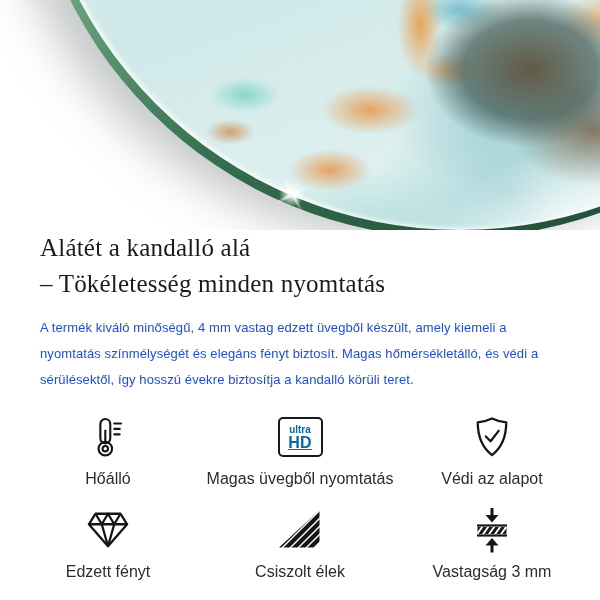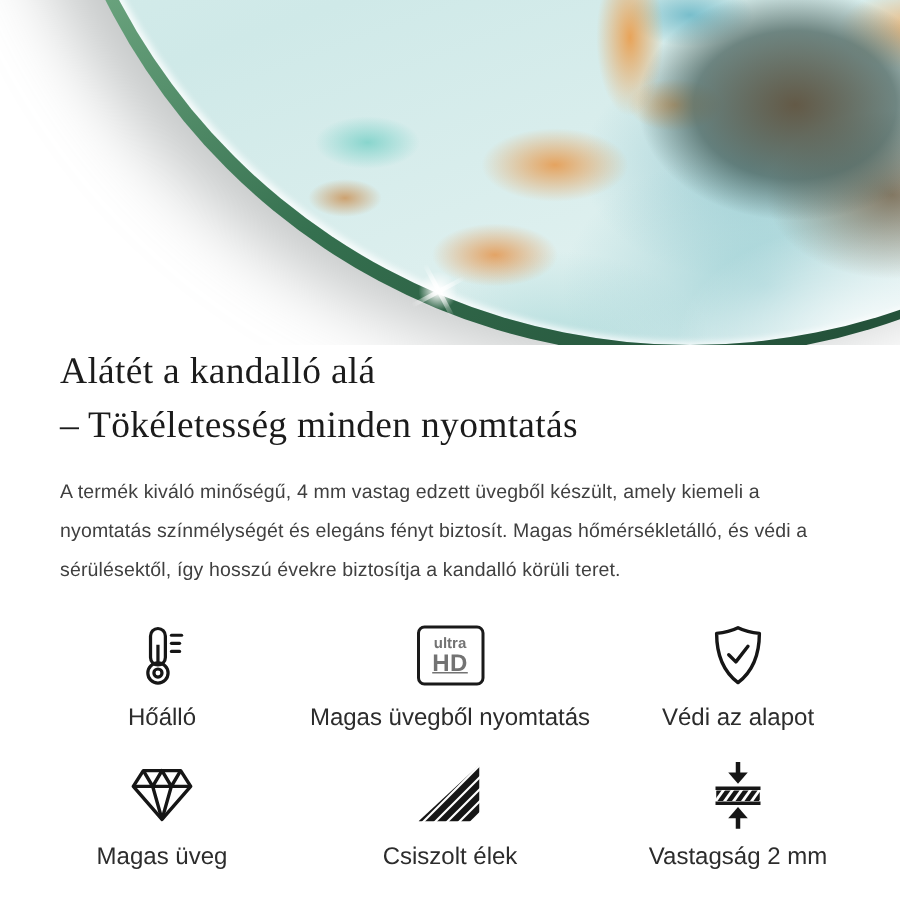--- a/index.html
+++ b/index.html
@@ -62,37 +62,37 @@
   }
 
   
   .content { padding: 0; }
   h1 {
     font-family: "Liberation Serif", "DejaVu Serif", serif;
     font-weight: 400; font-size: 25px; line-height: 36px;
     color: #1b1b1b; margin: 0 40px 0 40px; letter-spacing: 0.2px;
   }
   .desc {
-    font-size: 13px; line-height: 26px; color: #404040;
+    font-size: 13px; line-height: 26px; color: #1d4ed8;
     margin: 13px 52px 0 40px; letter-spacing: 0.1px;
   }
 
   
   .features {
     display: grid; grid-template-columns: repeat(3, 1fr);
     margin: 20px 12px 0 12px; row-gap: 18px;
   }
   .feature { display: flex; flex-direction: column; align-items: center; }
   .icon-box { height: 48px; display: flex; align-items: center; justify-content: center; }
   .feature-label { margin-top: 9px; font-size: 16px; color: #2c2c2c; }
   .icon-stroke { stroke: #161616; fill: none; stroke-width: 2.4; }
   .hd-box {
     width: 45px; height: 40px; border: 2.5px solid #1a1a1a; border-radius: 5px;
     display: flex; flex-direction: column; align-items: center; justify-content: center;
-    color: #737373; box-sizing: border-box;
+    color: #0369a1; box-sizing: border-box;
   }
   .hd-top { font-size: 10px; font-weight: 600; line-height: 11px; }
   .hd-bottom { font-size: 16px; font-weight: 700; line-height: 16px; letter-spacing: 0.3px; text-decoration: underline; }
 </style>
 </head>
 <body>
 
 <div class="page">
 
   <div class="hero">
@@ -144,21 +144,21 @@
         <div class="feature-label">Védi az alapot</div>
       </div>
 
       <div class="feature">
         <div class="icon-box">
           <svg width="44" height="42" viewBox="0 0 46 42">
             <path class="icon-stroke" stroke-width="2.2" stroke-linejoin="round" d="M10 4 L36 4 L43 15 L23 38 L3 15 Z"></path>
             <path class="icon-stroke" stroke-width="2" stroke-linejoin="round" d="M3 15 L43 15 M10 4 L16.5 15 L23 4 L29.5 15 L36 4 M16.5 15 L23 38 M29.5 15 L23 38"></path>
           </svg>
         </div>
-        <div class="feature-label">Magas üveg</div>
+        <div class="feature-label">Edzett fényt</div>
       </div>
 
       <div class="feature">
         <div class="icon-box">
           <svg width="44" height="40" viewBox="0 0 44 40">
             <defs>
               <clipPath id="clipTri">
                   <polygon points="1,37.5 41.5,37.5 41.5,0"></polygon>
                 </clipPath>
             </defs>
@@ -194,18 +194,18 @@
               <line x1="14" y1="31" x2="24" y2="17"></line>
               <line x1="20" y1="31" x2="30" y2="17"></line>
               <line x1="26" y1="31" x2="36" y2="17"></line>
               <line x1="32" y1="31" x2="42" y2="17"></line>
             </g>
             <line x1="7" y1="29.5" x2="37" y2="29.5" stroke="#161616" stroke-width="2.2"></line>
             <polygon points="15.5,39.5 28.5,39.5 22,32" fill="#161616"></polygon>
             <line x1="22" y1="38.5" x2="22" y2="46.5" stroke="#161616" stroke-width="3"></line>
           </svg>
         </div>
-        <div class="feature-label">Vastagság 2 mm</div>
+        <div class="feature-label">Vastagság 3 mm</div>
       </div>
 
     </div>
   </div>
 </div>
 
 </body></html>

